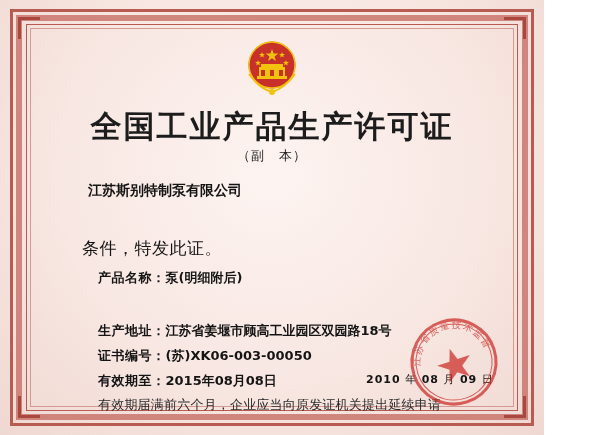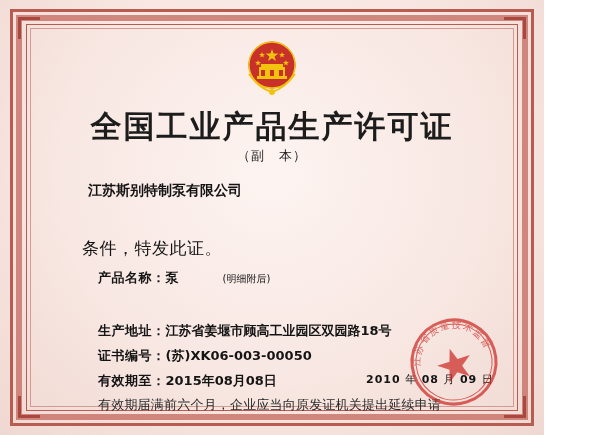--- a/index.html
+++ b/index.html
@@ -133,23 +133,22 @@
     white-space: nowrap;
   }
   .field .label {
     font-weight: bold;
     letter-spacing: 0.5px;
   }
   .field .value {
     font-weight: bold;
   }
   .field .small {
-    font-size: 10px;
-    font-weight: normal;
-    margin-left: 44px;
+    font-size: 13px;
+    font-weight: bold;
   }
   .f-product { top: 235px; }
   .f-address { top: 264px; }
   .f-prodsite { top: 288px; }
   .f-certno   { top: 313px; }
   .f-valid    { top: 338px; }
 
   
   .date-line {
     position: absolute;

